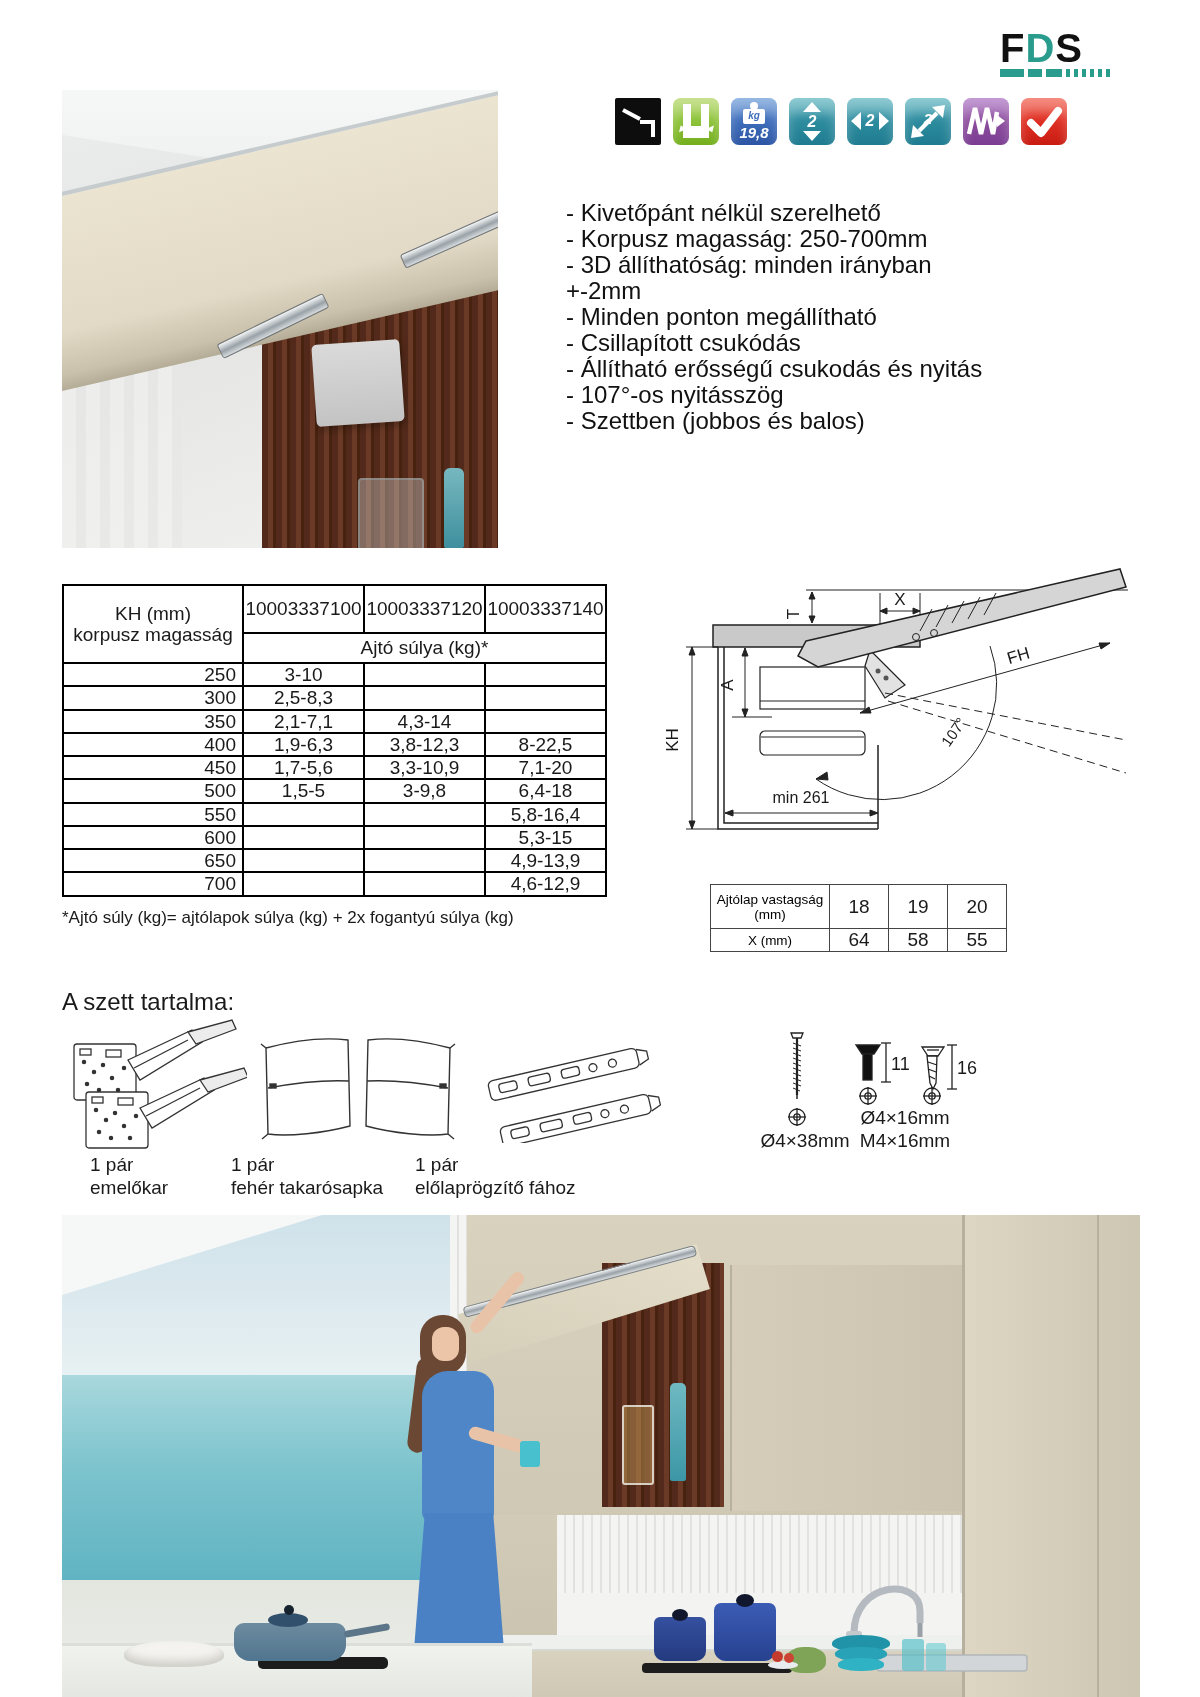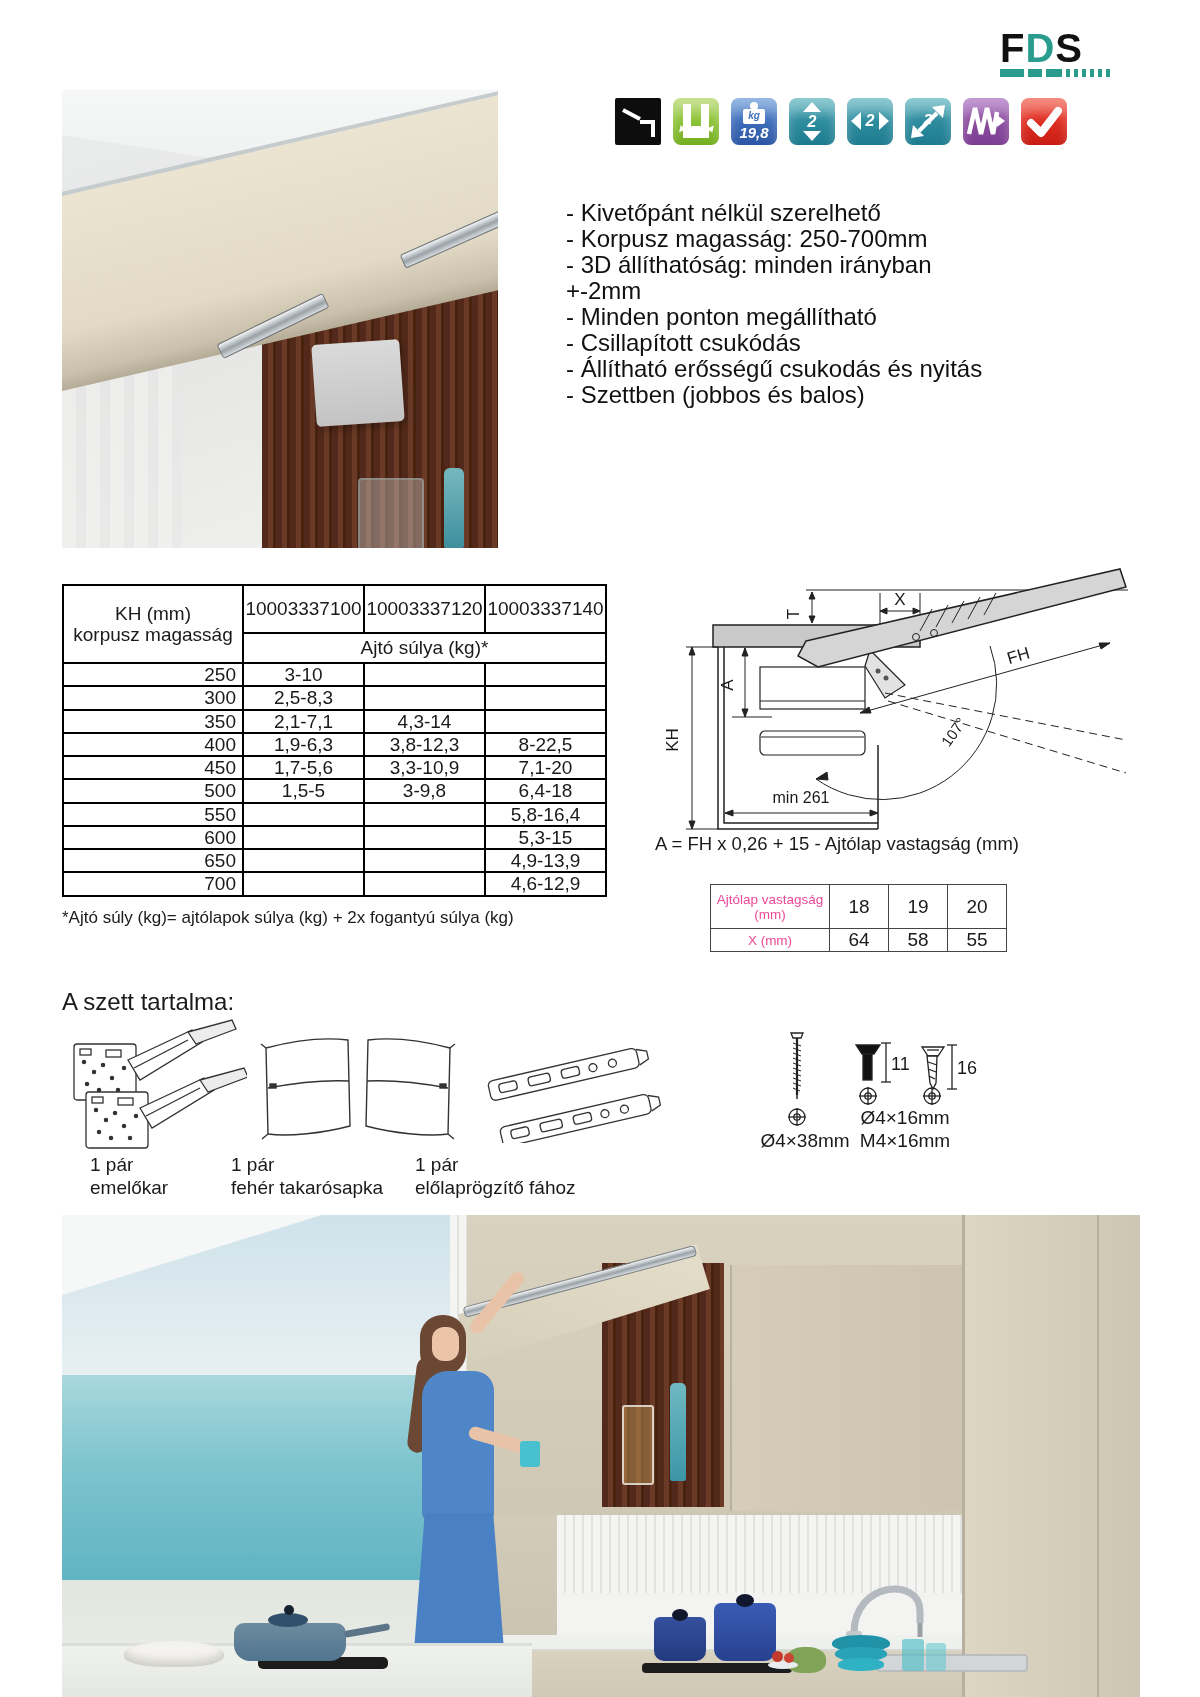--- a/index.html
+++ b/index.html
@@ -32,21 +32,21 @@
   .spec-table .hrow1{height:48px;} .spec-table .hrow2{height:30px;text-align:center;}
   .spec-table .drow{height:23px;}
   .spec-table .kh{text-align:right;padding-right:6px;}
   .spec-table .wv{text-align:center;}
   .footnote{left:62px;top:908px;font-size:17px;}
 
   
   .formulas{left:655px;top:832px;font-size:18.5px;line-height:24px;}
   .thk-table{position:absolute;left:710px;top:884px;border-collapse:collapse;}
   .thk-table td{border:1.5px solid #444;text-align:center;padding:0;}
-  .thk-table .lab{width:118px;font-size:13.5px;line-height:15px;color:#ec4899;}
+  .thk-table .lab{width:118px;font-size:13.5px;line-height:15px;color:#000000;}
   .thk-table .num{width:58px;font-size:19px;}
   .thk-table .r1{height:44px;} .thk-table .r2{height:22px;}
 
   
   .set-title{left:62px;top:988px;font-size:24px;}
   .set-label{position:absolute;text-align:left;font-size:19px;line-height:23px;}
   .screw-label{position:absolute;text-align:center;font-size:19px;}
 
   
   .ph{overflow:hidden;}
@@ -144,20 +144,21 @@
     </svg>
   </div>
 
   <div class="abs features">
     <div>- Kivetőpánt nélkül szerelhető</div>
     <div>- Korpusz magasság: 250-700mm</div>
     <div>- 3D állíthatóság: minden irányban +-2mm</div>
     <div>- Minden ponton megállítható</div>
     <div>- Csillapított csukódás</div>
     <div>- Állítható erősségű csukodás és nyitás</div>
+    <div>- 107°-os nyitásszög</div>
     <div>- Szettben (jobbos és balos)</div>
   </div>
 
   <table class="spec-table">
     <tbody>
         <tr class="hrow1">
       <th class="c1" rowspan="2">
         <div>KH (mm)</div>
         <div>korpusz magasság</div>
       </th>
@@ -293,21 +294,20 @@
     <text x="179" y="79" font-size="17" transform="rotate(-90 179 79)" text-anchor="middle">T</text>
     <text x="280" y="70" font-size="17" text-anchor="middle">X</text>
     <text x="113" y="150" font-size="17" transform="rotate(-90 113 150)" text-anchor="middle">A</text>
     <text x="58" y="205" font-size="17" transform="rotate(-90 58 205)" text-anchor="middle">KH</text>
     <text x="400" y="126" font-size="17" transform="rotate(-16 400 126)" text-anchor="middle">FH</text>
     <text x="338" y="200" font-size="15" transform="rotate(-55 338 200)" text-anchor="middle">107°</text>
     <text x="181" y="268" font-size="16" text-anchor="middle">min 261</text>
   </svg>
 
   <div class="abs formulas">
-    <div>A = FH x 0,26 + 15 - Ajtólap vastagság (mm)</div>
   </div>
 
   <table class="thk-table">
     <tbody>
         <tr class="r1">
       <td class="lab">
         <div>Ajtólap vastagság</div>
         <div>(mm)</div>
       </td>
       <td class="num">18</td>

